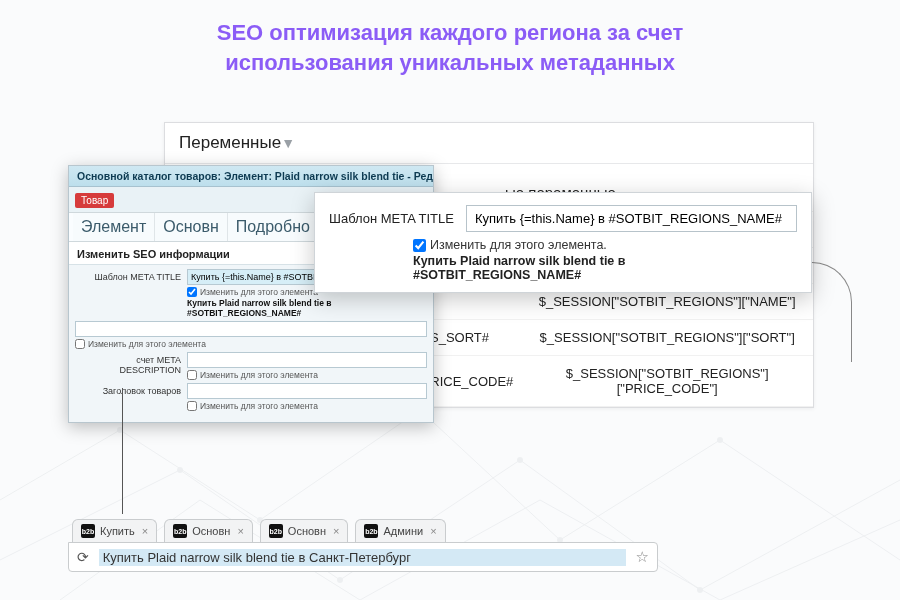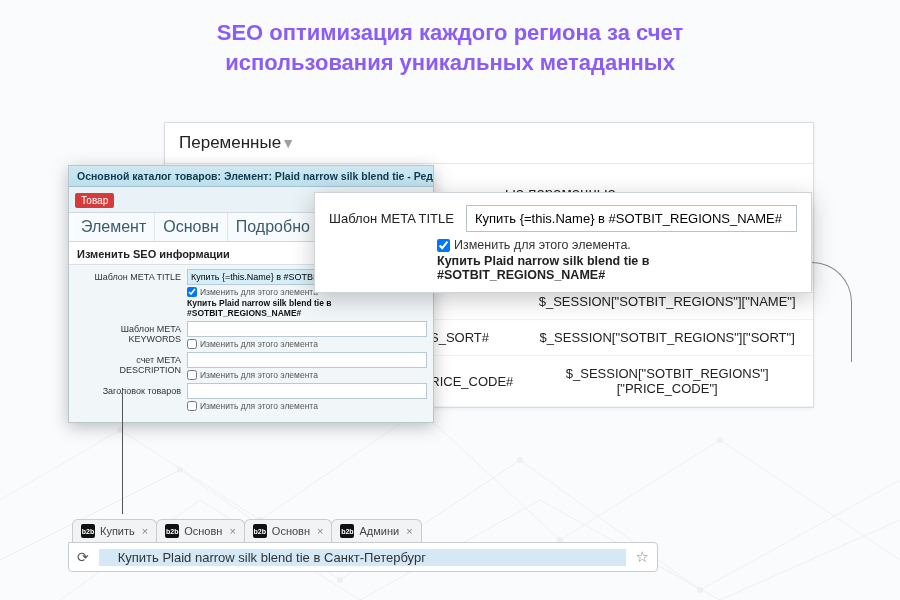--- a/index.html
+++ b/index.html
@@ -156,33 +156,33 @@
     z-index: 5;
   }
   .tpl-row { display:flex; align-items:center; gap:12px; }
   .tpl-row > label { font-size:13px; white-space:nowrap; }
   .tpl-row input[type=text] {
     flex:1;
     padding: 5px 8px;
     font-size: 13px;
     border: 1px solid #b7c3ca;
   }
-  .tpl-sub { margin-left: 108px; margin-top:6px; font-size:12.5px; }
+  .tpl-sub { margin-left: 84px; margin-top:6px; font-size:12.5px; }
   .tpl-sub .c { display:flex; align-items:center; gap:4px; color:#333;}
   .tpl-sub .r { font-weight:700; margin-top:2px; }
 
   
   .browser {
     position: absolute;
     left: 68px; bottom: 28px;
     width: 590px;
   }
   .tabstrip {
     display: flex;
-    gap: 0;
+    gap: 8px;
     padding-left: 4px;
     text-align: right;
   }
   .btab {
     display: flex; align-items:center; gap:5px;
     background: #f2f3f4;
     border: 1px solid #c9ccce;
     border-bottom: none;
     border-radius: 6px 6px 0 0;
     padding: 4px 8px;
@@ -206,21 +206,21 @@
     border-radius: 0 4px 4px 4px;
     padding: 5px 8px;
     display:flex; align-items:center; gap:10px;
   }
   .addr .reload { color:#555; font-size:14px; }
   .addr .url {
     flex:1;
     font-size: 13px;
     color:#333;
     background: #d4e9f5;
-    padding: 1px 19px;
+    padding: 1px 4px;
   }
   .addr .star { color:#888; font-size:15px;}
 
   
   .connector {
     position:absolute;
     left: 122px; top: 388px;
     width: 1px; height: 126px;
     background: #555;
   }
@@ -319,21 +319,20 @@
         <input type="text" value="Купить {=this.Name} в #SOTBIT_REGIONS_NAME#" style="">
         <div class="chk-line">
             <input type="checkbox" checked="" style="">
             <span>Изменить для этого элемента</span>
           </div>
         <div class="result-line">Купить Plaid narrow silk blend tie в #SOTBIT_REGIONS_NAME#</div>
       </div>
     </div>
 
     <div class="seo-row">
-      <label>Шаблон META KEYWORDS</label>
       <div class="field">
         <input type="text" style="">
         <div class="chk-line">
             <input type="checkbox" style="">
             <span>Изменить для этого элемента</span>
           </div>
       </div>
     </div>
 
     <div class="seo-row">

